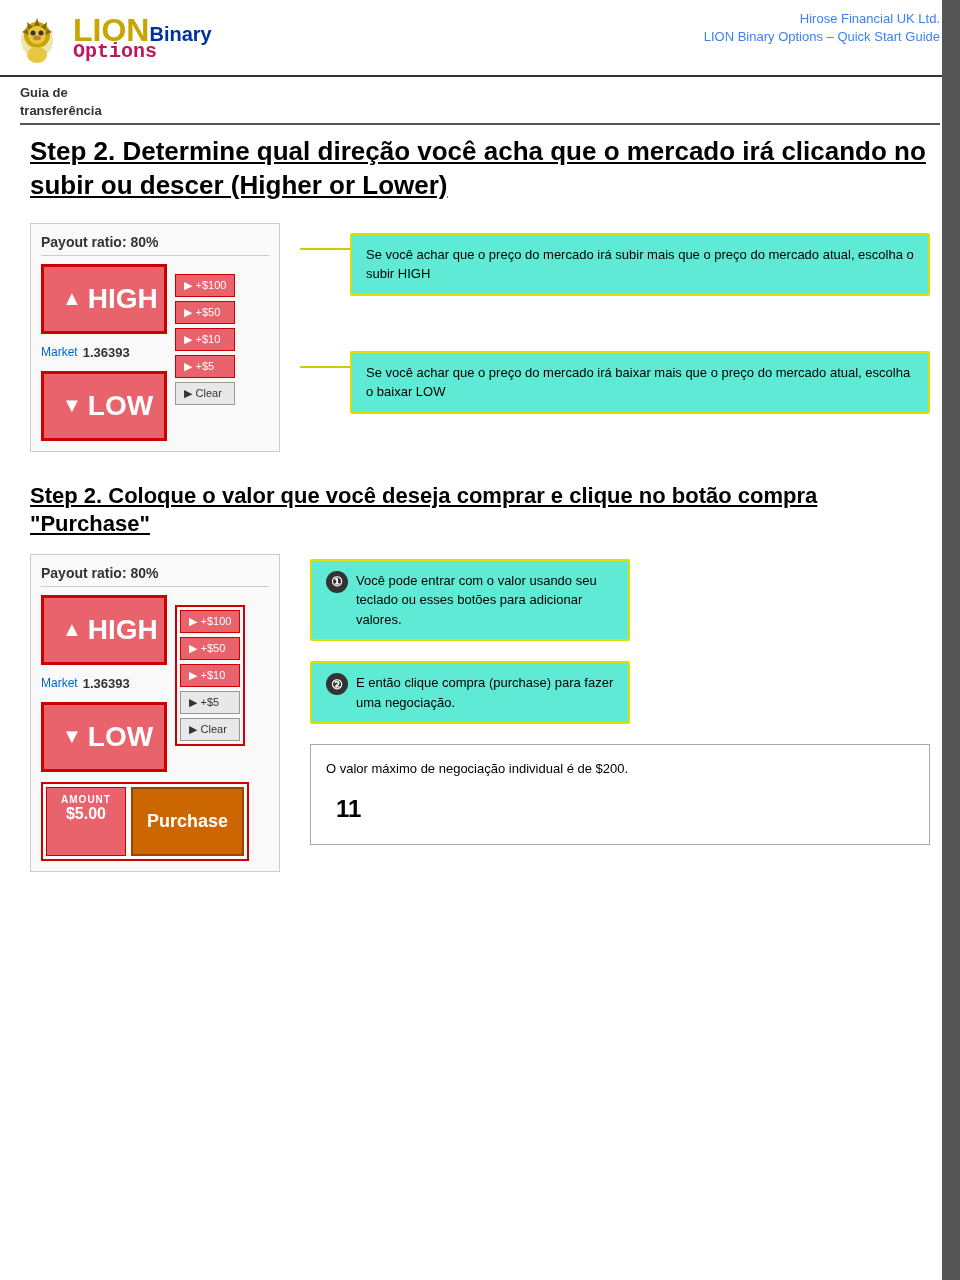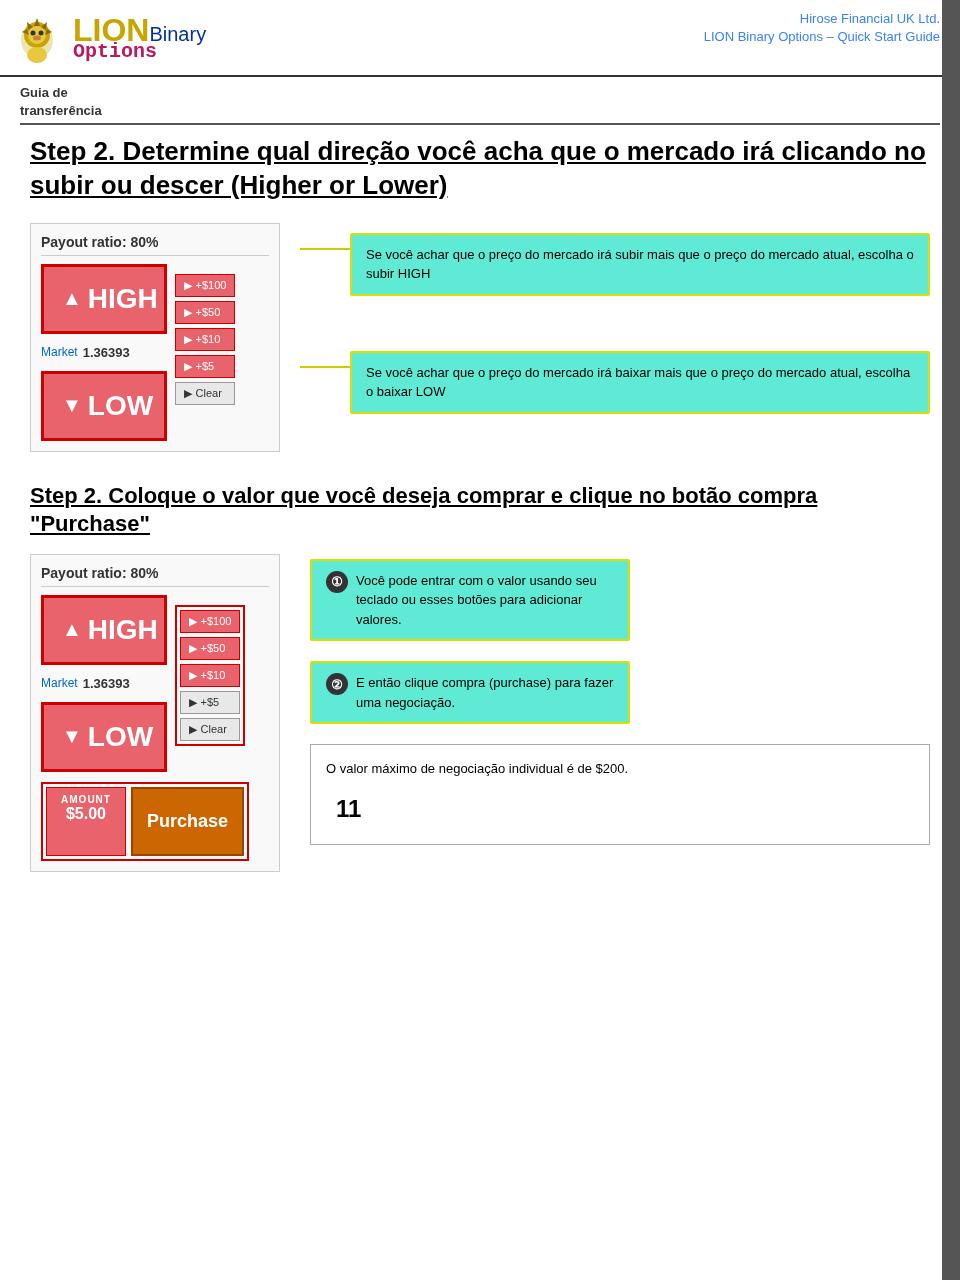--- a/index.html
+++ b/index.html
@@ -113,21 +113,21 @@
 
       <circle cx="23" cy="23" r="2.5" fill="#333"></circle>
       <circle cx="31" cy="23" r="2.5" fill="#333"></circle>
       <ellipse cx="27" cy="28" rx="4" ry="2.5" fill="#c8803a"></ellipse>
 
       <ellipse cx="27" cy="45" rx="10" ry="8" fill="#e8c840"></ellipse>
     </svg>
     <div class="logo-text-group">
       <div style="display:flex; align-items:baseline;">
         <span style="font-size:32px; font-weight:900; color:#c8a500; font-family:Arial Black,Arial,sans-serif;">LION</span>
-        <span style="font-size:20px; font-weight:400; color:#003399; font-family:Arial Black,Arial,sans-serif;">Binary</span>
+        <span style="font-size:20px; font-weight:700; color:#003399; font-family:Arial Black,Arial,sans-serif;">Binary</span>
       </div>
       <span style="font-size:20px; font-weight:900; color:#be185d; font-family:Liberation Mono, monospace; margin-top:-4px;">Options</span>
     </div>
   </div>
   <div class="company-info">
     <div>Hirose Financial UK Ltd.</div>
     <div>LION Binary Options – Quick Start Guide</div>
   </div>
 </div>
 

